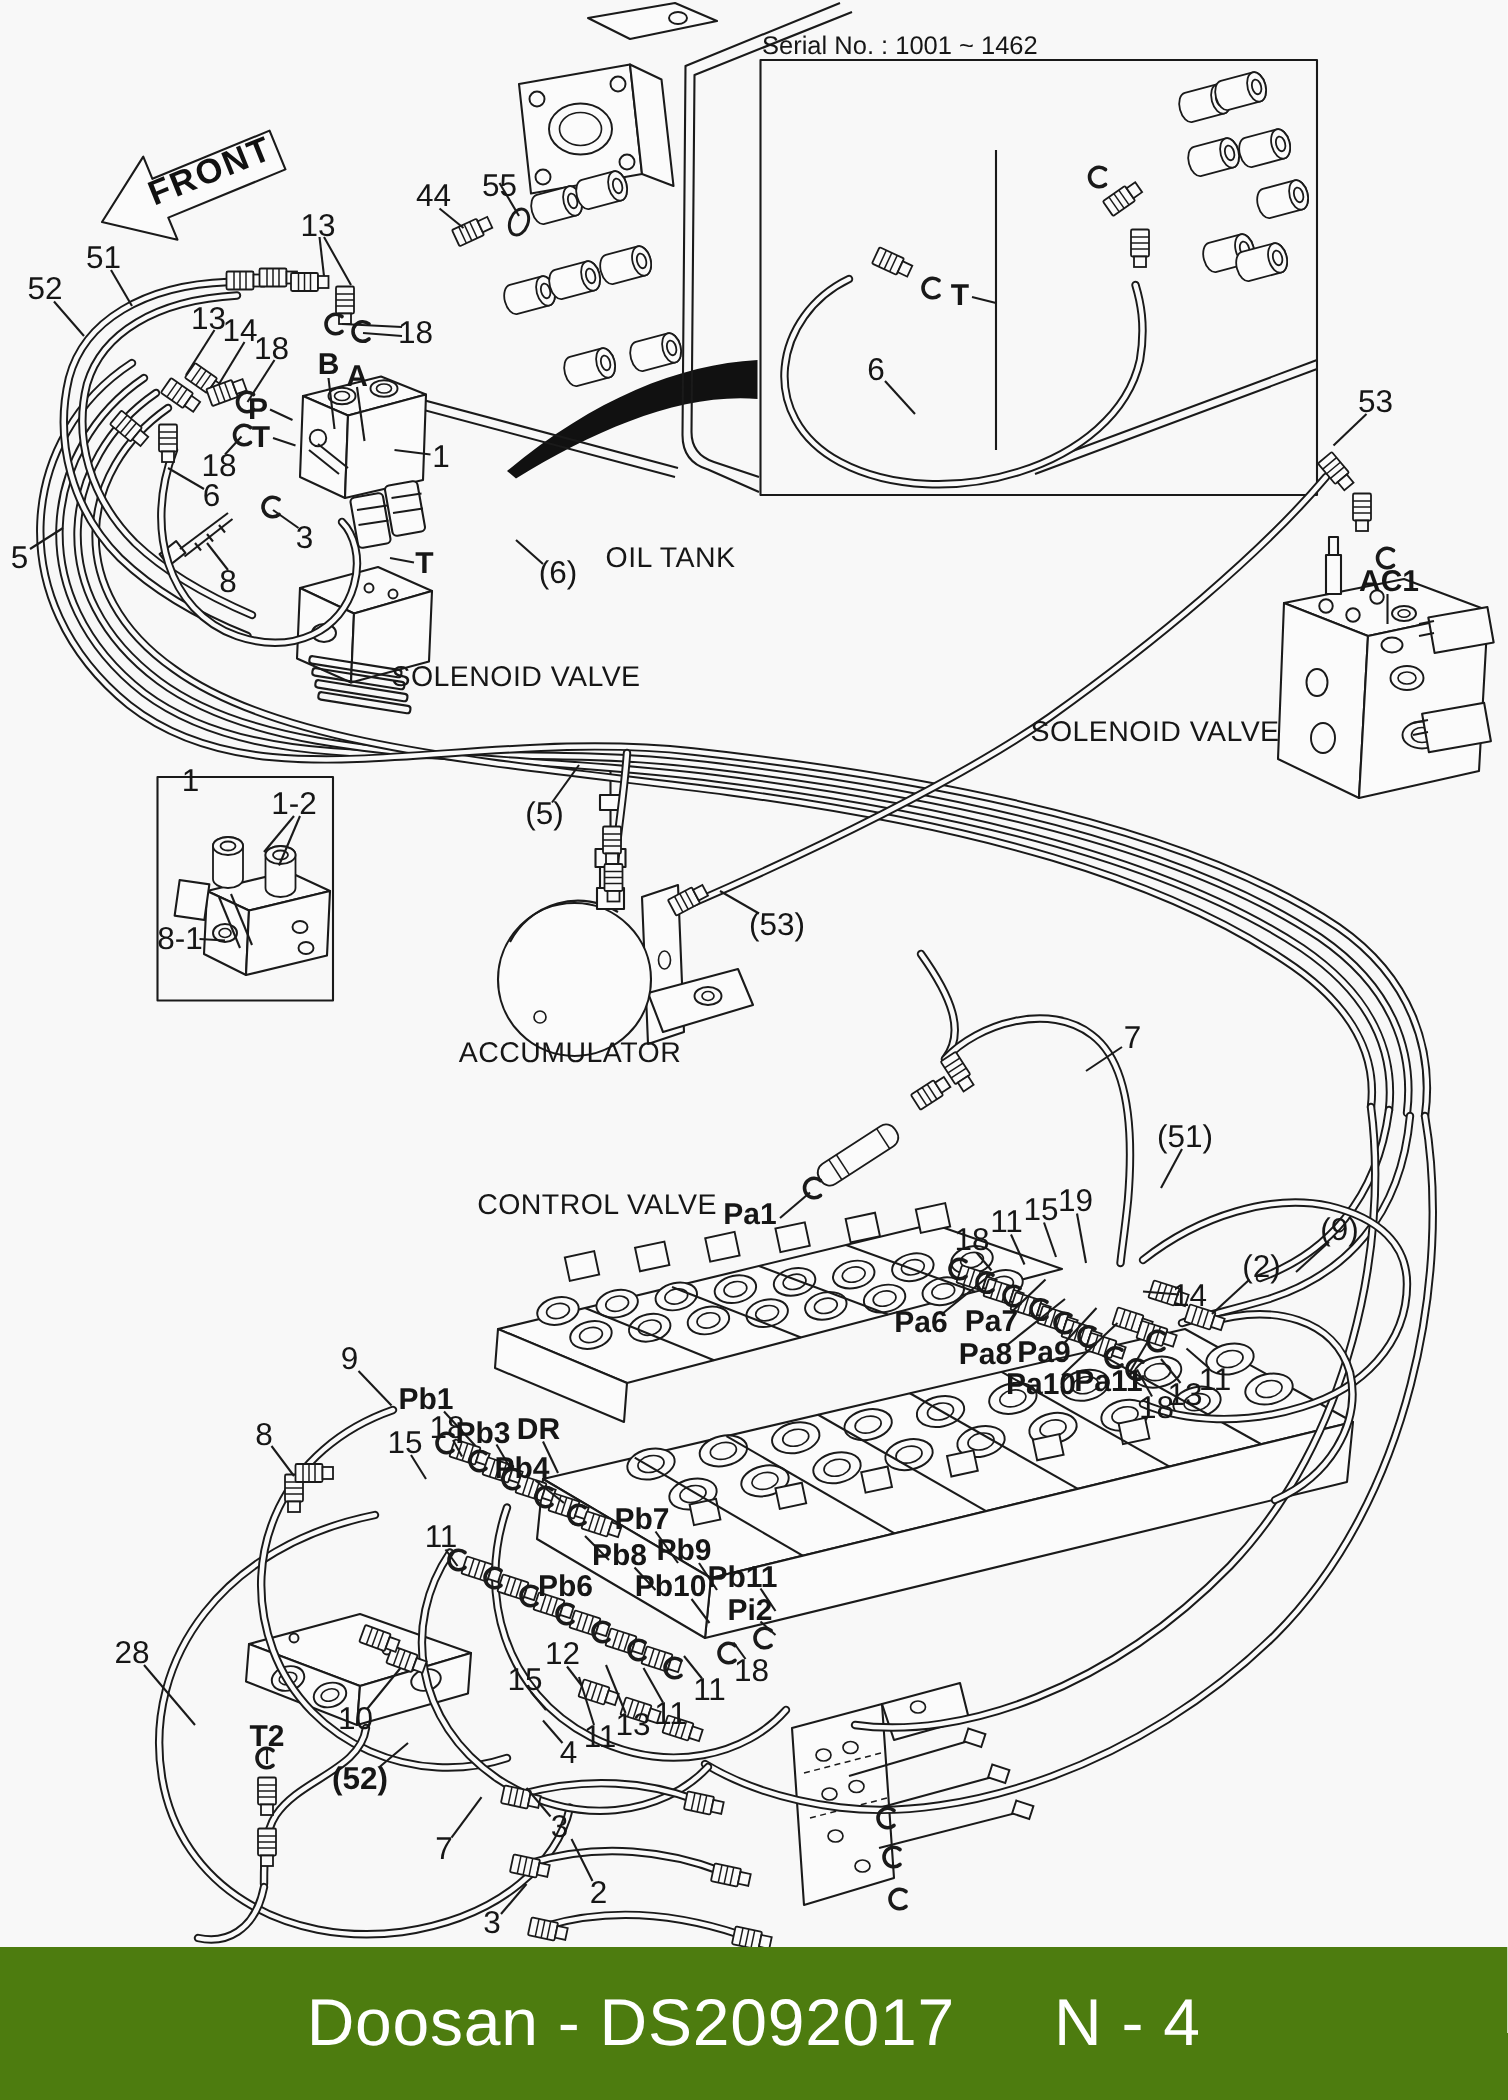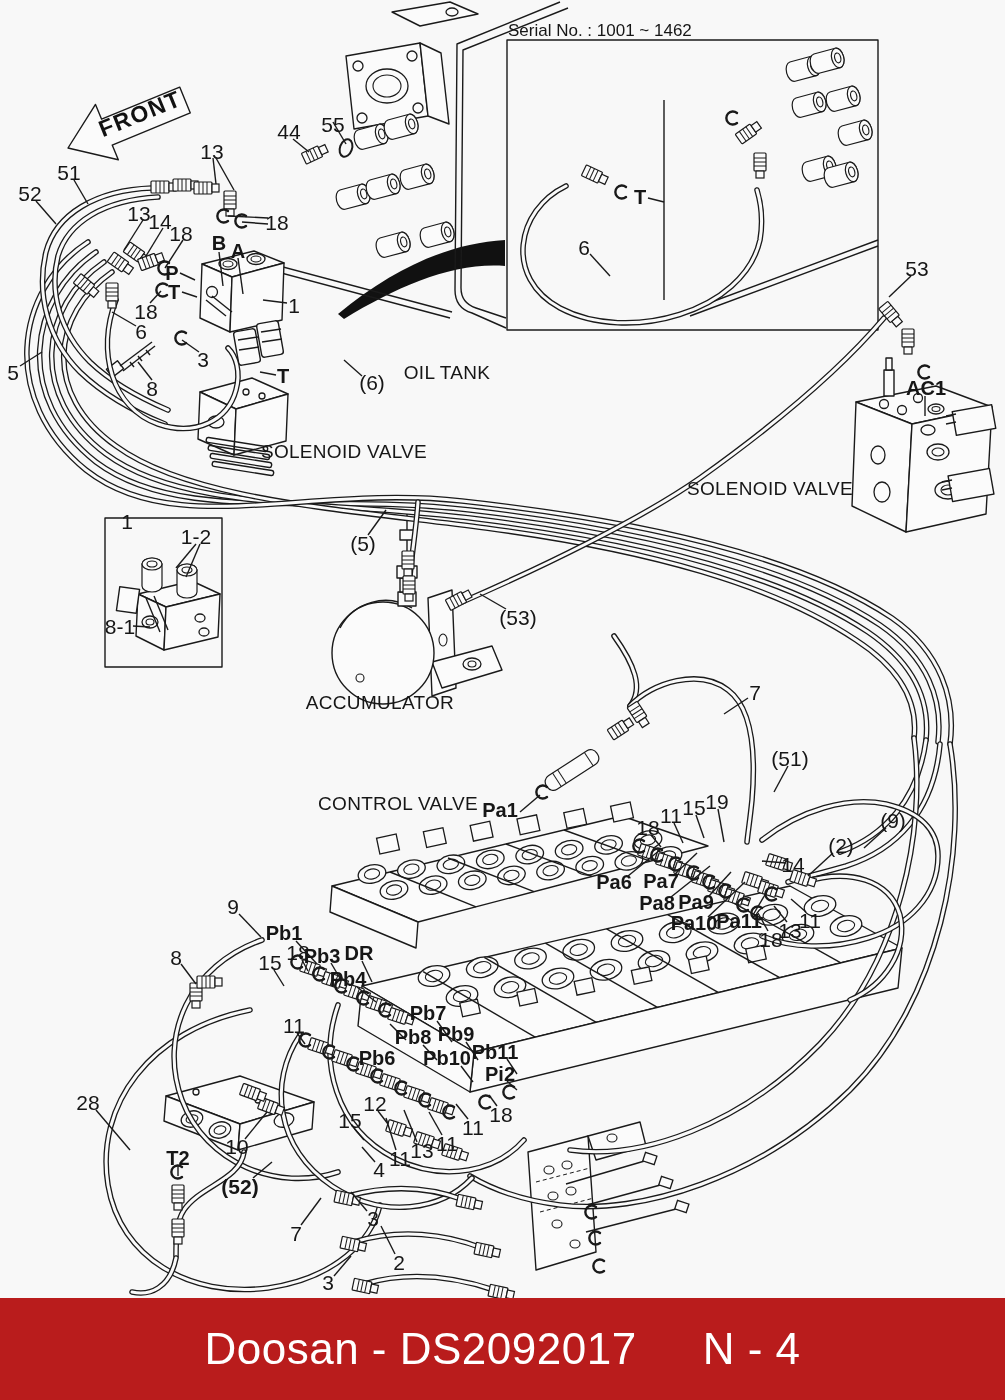--- a/index.html
+++ b/index.html
@@ -6,21 +6,21 @@
   .page{position:relative;width:1005px;height:1400px;background:#f8f8f8;
         font-family:"Liberation Sans",sans-serif;overflow:hidden}
   .art{position:absolute;left:0;top:0}
   .co{position:absolute;transform:translate(-50%,-50%);font-size:21px;color:#161616;
       white-space:nowrap;line-height:1}
   .co.b{font-weight:700;font-size:20px}
   .sec{position:absolute;transform:translate(-50%,-50%);font-size:19px;color:#161616;
        letter-spacing:.3px;white-space:nowrap}
   .serial-title{position:absolute;left:508px;top:31px;transform:translateY(-50%);
        font-size:17px;color:#161616;white-space:nowrap}
-  .footer{position:absolute;left:0;bottom:0;width:1005px;height:102px;background:#b91c1c;
+  .footer{position:absolute;left:0;bottom:0;width:1005px;height:102px;background:#4d7c0f;
        display:flex;align-items:center;justify-content:center;gap:66px;color:#fff;
        font-size:44px;font-weight:400;letter-spacing:.5px}
   
   .ho{fill:none;stroke:#1a1a1a;stroke-width:5.6;stroke-linecap:round}
   .hi{fill:none;stroke:#fafafa;stroke-width:3;stroke-linecap:round}
   .ld{stroke:#1a1a1a;stroke-width:1.4;fill:none}
   .dsh{stroke:#1a1a1a;stroke-width:1;fill:none;stroke-dasharray:4 3}
   .blk{fill:#fbfbfb;stroke:#1a1a1a;stroke-width:1.4;stroke-linejoin:round}
   .bfn{fill:none;stroke:#1a1a1a;stroke-width:1.4;stroke-linejoin:round}
   .po{fill:#fbfbfb;stroke:#1a1a1a;stroke-width:1.3}

